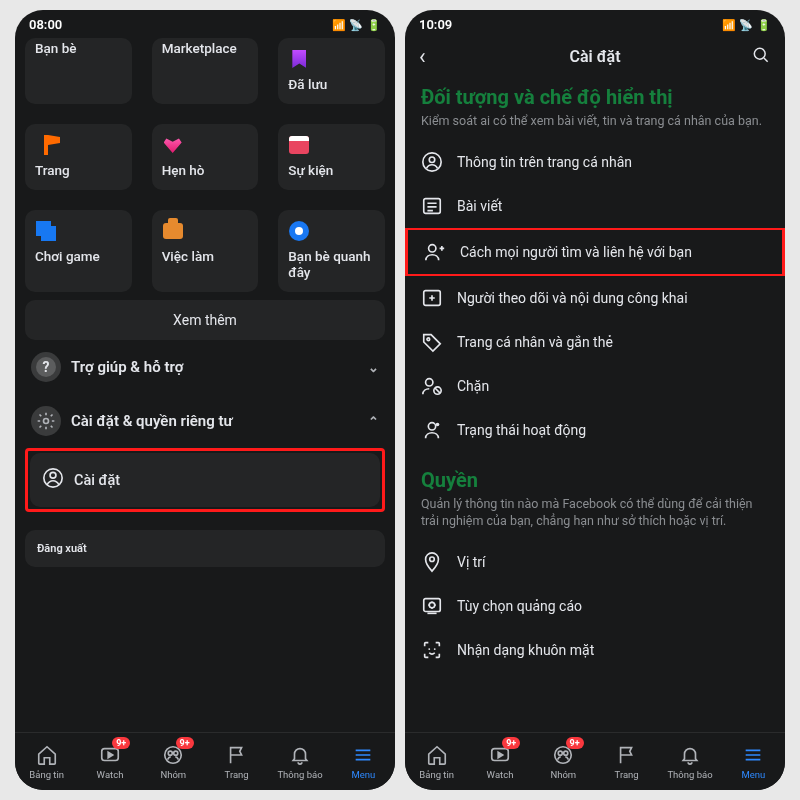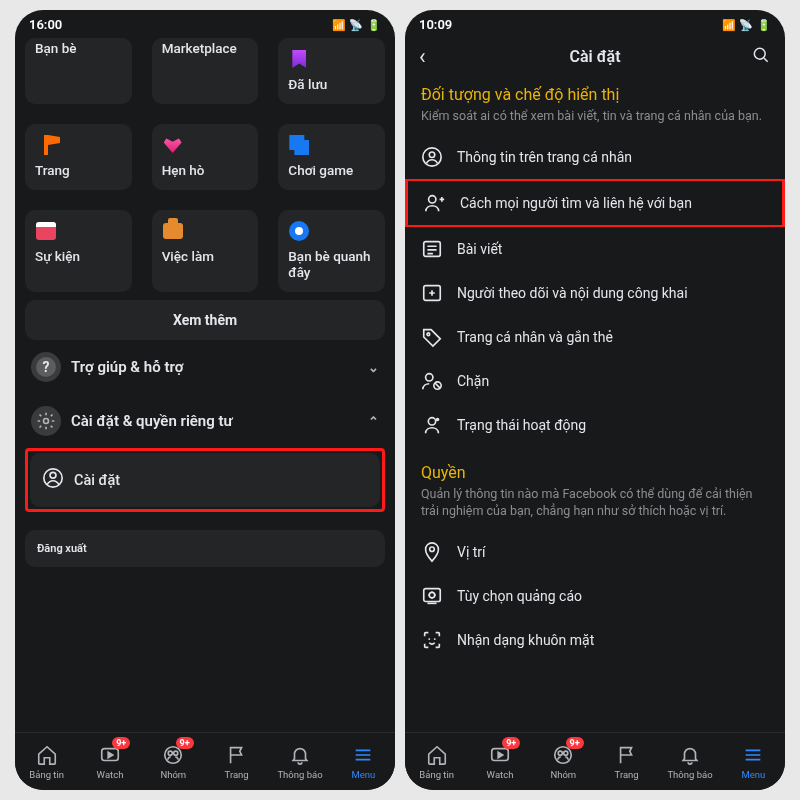--- a/index.html
+++ b/index.html
@@ -36,21 +36,21 @@
     border-radius: 10px;
     padding: 10px 10px 12px 10px;
     min-height: 66px;
     display:flex; flex-direction:column; justify-content:flex-start;
     font-size:13.5px; font-weight:500;
   }
   .tile .icon { width:22px; height:22px; margin-bottom:6px; display:flex; align-items:center; justify-content:center;}
   .tile-partial { min-height:30px; padding-top:2px; padding-bottom:6px;}
   .full-btn {
     background:#242526; border-radius:10px; text-align:center;
-    padding:12px; font-size:14px; font-weight:700; margin-top:8px;
+    padding:12px; font-size:14px; font-weight:400; margin-top:8px;
   }
   .expander-row {
     display:flex; align-items:center; gap:10px;
     padding: 12px 6px; font-size:15px; font-weight:600;
   }
   .circle-icon {
     width:30px; height:30px; border-radius:50%; background:#3a3b3c;
     display:flex; align-items:center; justify-content:center;
   }
   .chev { margin-left:auto; font-size:13px; color:#b0b3b8;}
@@ -81,21 +81,21 @@
 
   
   .header-row {
     display:flex; align-items:center; justify-content:space-between;
     padding: 6px 14px 10px 14px;
   }
   .header-title { font-size:16px; font-weight:600; flex:1; text-align:center;}
   .back-chev { font-size:22px; width:24px;}
   .search-ic { font-size:18px; width:24px; text-align:right;}
   .section-pad { padding: 6px 16px 10px 16px;}
-  .sec-title { font-size:16px; font-weight:400; color:#eab308; margin-bottom:4px;}
+  .sec-title { font-size:20px; font-weight:700; color:#15803d; margin-bottom:4px;}
   .sec-desc { font-size:12.5px; color:#8a8d91; line-height:1.35;}
   .setting-item {
     display:flex; align-items:center; gap:14px;
     padding: 11px 16px; font-size:14px;text-align:center;
   }
   .setting-icon { width:22px; height:22px; display:flex; align-items:center; justify-content:center; color:#e4e6eb;}
   .red-box-r { border:3px solid #ff1a1a; border-top-width:2px; border-bottom-width:2px;}
 
   
   svg.ol { width:22px; height:22px; stroke:#e4e6eb; fill:none; stroke-width:1.8; }
@@ -115,21 +115,21 @@
   .badge {
     position:absolute; top:4px; right:18%; background:#fa383e; color:#fff;
     font-size:9px; font-weight:700; padding:1px 4px; border-radius:8px;
   }
 </style>
 </head>
 <body>
 
 <div class="phone">
   <div class="statusbar">
-    <span>16:00</span>
+    <span>08:00</span>
     <div class="status-icons">
       <span class="signal"></span>
       <span class="wifi"></span>
       <span class="battery"></span>
     </div>
   </div>
 
   <div class="menu-body">
     <div class="menu-grid">
       <div class="tile tile-partial">
@@ -154,29 +154,29 @@
       </div>
       <div class="tile">
         <span class="icon">
             <span class="ic-dating"></span>
           </span>
         <span>Hẹn hò</span>
       </div>
 
       <div class="tile">
         <span class="icon">
+            <span class="ic-events"></span>
+          </span>
+        <span>Sự kiện</span>
+      </div>
+      <div class="tile">
+        <span class="icon">
             <span class="ic-gaming"></span>
           </span>
         <span>Chơi game</span>
-      </div>
-      <div class="tile">
-        <span class="icon">
-            <span class="ic-events"></span>
-          </span>
-        <span>Sự kiện</span>
       </div>
 
       <div class="tile">
         <span class="icon">
             <span class="ic-jobs"></span>
           </span>
         <span>Việc làm</span>
       </div>
       <div class="tile">
         <span class="icon">
@@ -304,38 +304,38 @@
       <span class="setting-icon">
         <svg class="ol" viewBox="0 0 24 24">
             <circle cx="12" cy="12" r="10"></circle>
             <circle cx="12" cy="9.5" r="3"></circle>
             <path d="M6 19c1.5-3 4-4 6-4s4.5 1 6 4"></path>
           </svg>
       </span>
       <span>Thông tin trên trang cá nhân</span>
     </div>
 
+    <div class="setting-item">
+      <span class="setting-icon">
+        <svg class="ol" viewBox="0 0 24 24">
+            <rect x="3" y="4" width="18" height="16" rx="2"></rect>
+            <path d="M7 9h10M7 13h10M7 17h6"></path>
+          </svg>
+      </span>
+      <span>Bài viết</span>
+    </div>
+
     <div class="setting-item red-box-r">
       <span class="setting-icon">
         <svg class="ol" viewBox="0 0 24 24">
             <circle cx="9" cy="8" r="4"></circle>
             <path d="M2 21c0-4 3.5-6 7-6s7 2 7 6M17 8h5M19.5 5.5v5"></path>
           </svg>
       </span>
       <span>Cách mọi người tìm và liên hệ với bạn</span>
-    </div>
-
-    <div class="setting-item">
-      <span class="setting-icon">
-        <svg class="ol" viewBox="0 0 24 24">
-            <rect x="3" y="4" width="18" height="16" rx="2"></rect>
-            <path d="M7 9h10M7 13h10M7 17h6"></path>
-          </svg>
-      </span>
-      <span>Bài viết</span>
     </div>
 
     <div class="setting-item">
       <span class="setting-icon">
         <svg class="ol" viewBox="0 0 24 24">
             <rect x="3" y="4" width="18" height="16" rx="2"></rect>
             <path d="M12 9v6M9 12h6"></path>
           </svg>
       </span>
       <span>Người theo dõi và nội dung công khai</span>

